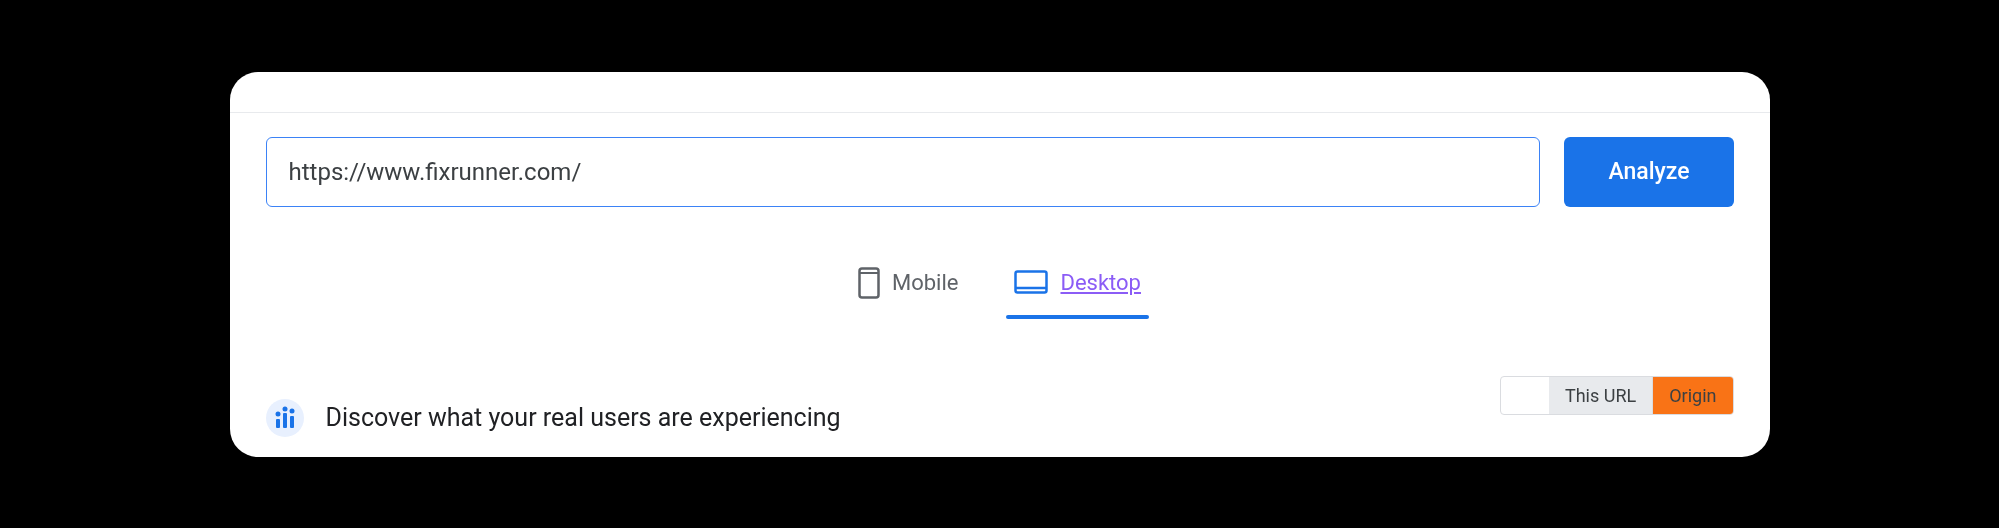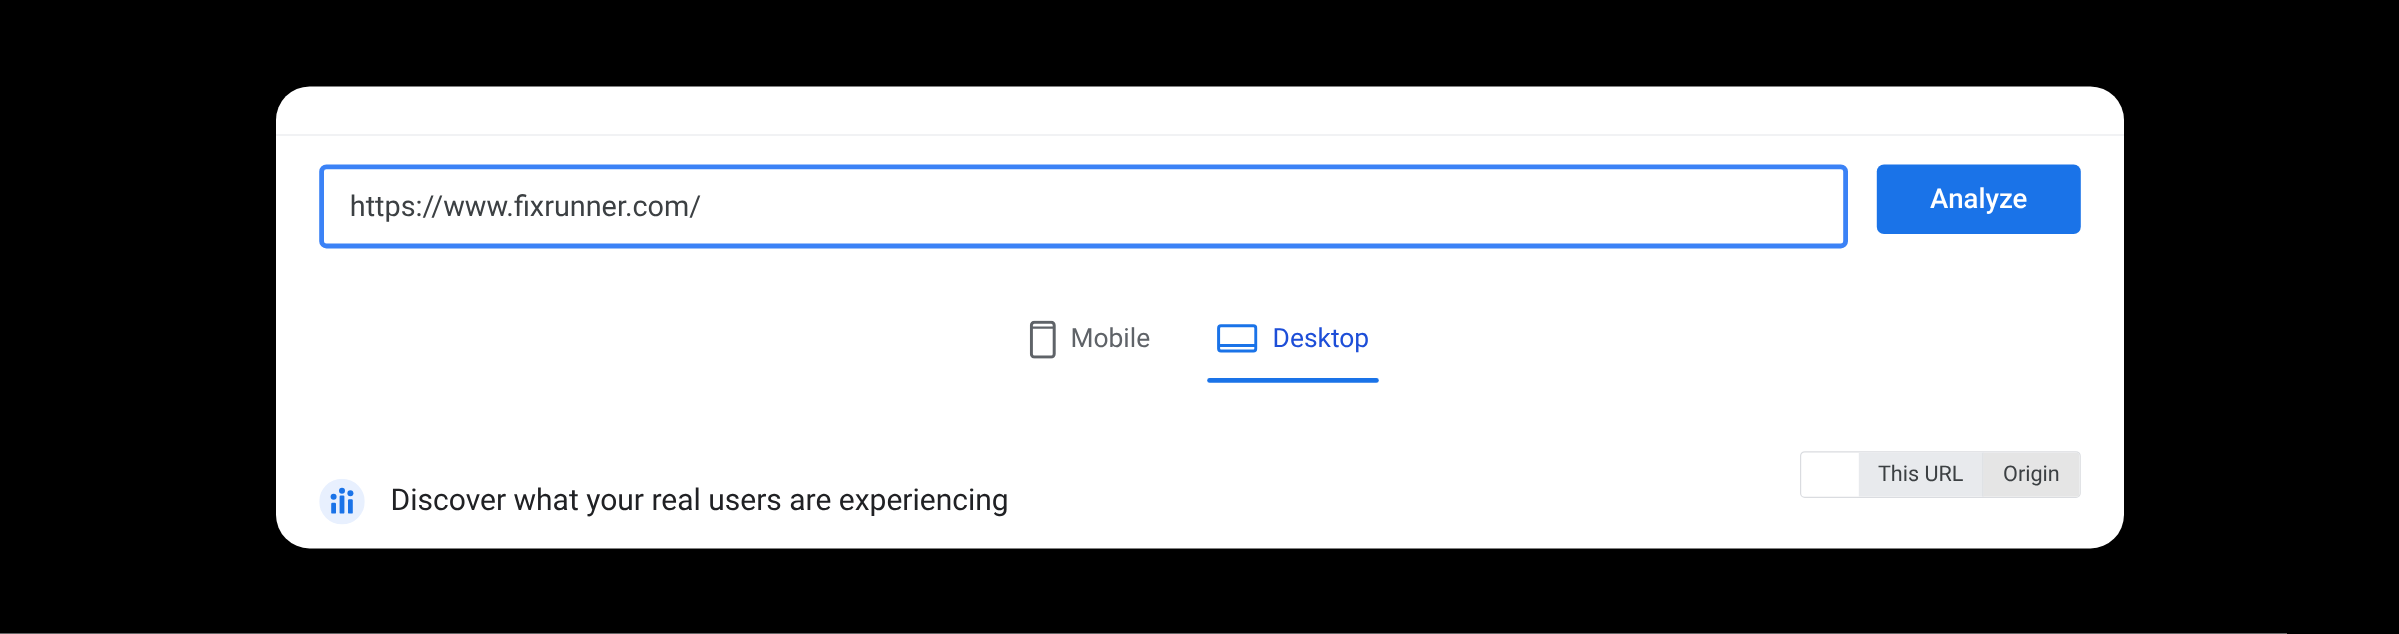--- a/index.html
+++ b/index.html
@@ -36,40 +36,40 @@
     .search-section {
       padding: 24px 36px 0 36px;
       display: flex;
       gap: 24px;
       align-items: stretch;
     }
     
     .url-input {
       flex: 1;
       height: 70px;
-      border: 4px solid #3b82f6;
+      border: 1px solid #3b82f6;
       border-radius: 6px;
       padding: 0 22px;
       font-size: 24px;
       color: #3c4043;
       font-family: inherit;
       outline: none;
     }
     
     .analyze-btn {
       background: #1a73e8;
       color: #fff;
       border: none;
       border-radius: 6px;
       padding: 0 44px;
       font-size: 23px;
       font-weight: 500;
       cursor: pointer;
       font-family: inherit;
-      height: 58px;
+      height: 70px;
     }
     
     .tabs-section {
       display: flex;
       justify-content: center;
       gap: 40px;
       padding: 48px 0 12px 0;
     }
     
     .tab {
@@ -77,21 +77,22 @@
       align-items: center;
       gap: 12px;
       padding: 12px 8px 16px 8px;
       cursor: pointer;
       position: relative;
       font-size: 22px;
       color: #5f6368;
     }
     
     .tab.active {
-      color: #1d4ed8;
+      color: #8b5cf6;
+      text-decoration: underline;
     }
     
     .tab.active::after {
       content: '';
       position: absolute;
       bottom: -4px;
       left: 0;
       right: 0;
       height: 4px;
       background: #1a73e8;
@@ -136,21 +137,21 @@
       display: flex;
       border: 1px solid #dadce0;
       border-radius: 4px;
       overflow: hidden;
     }
     
     .toggle-btn {
       padding: 8px 16px;
       font-size: 18px;
       color: #3c4043;
-      background: #e5e5e5;
+      background: #f97316;
       border: none;
       cursor: pointer;
       font-family: inherit;
     }
     
     .toggle-btn.active {
       background: #e8eaed;
       margin-left: 48px;
     }
     

